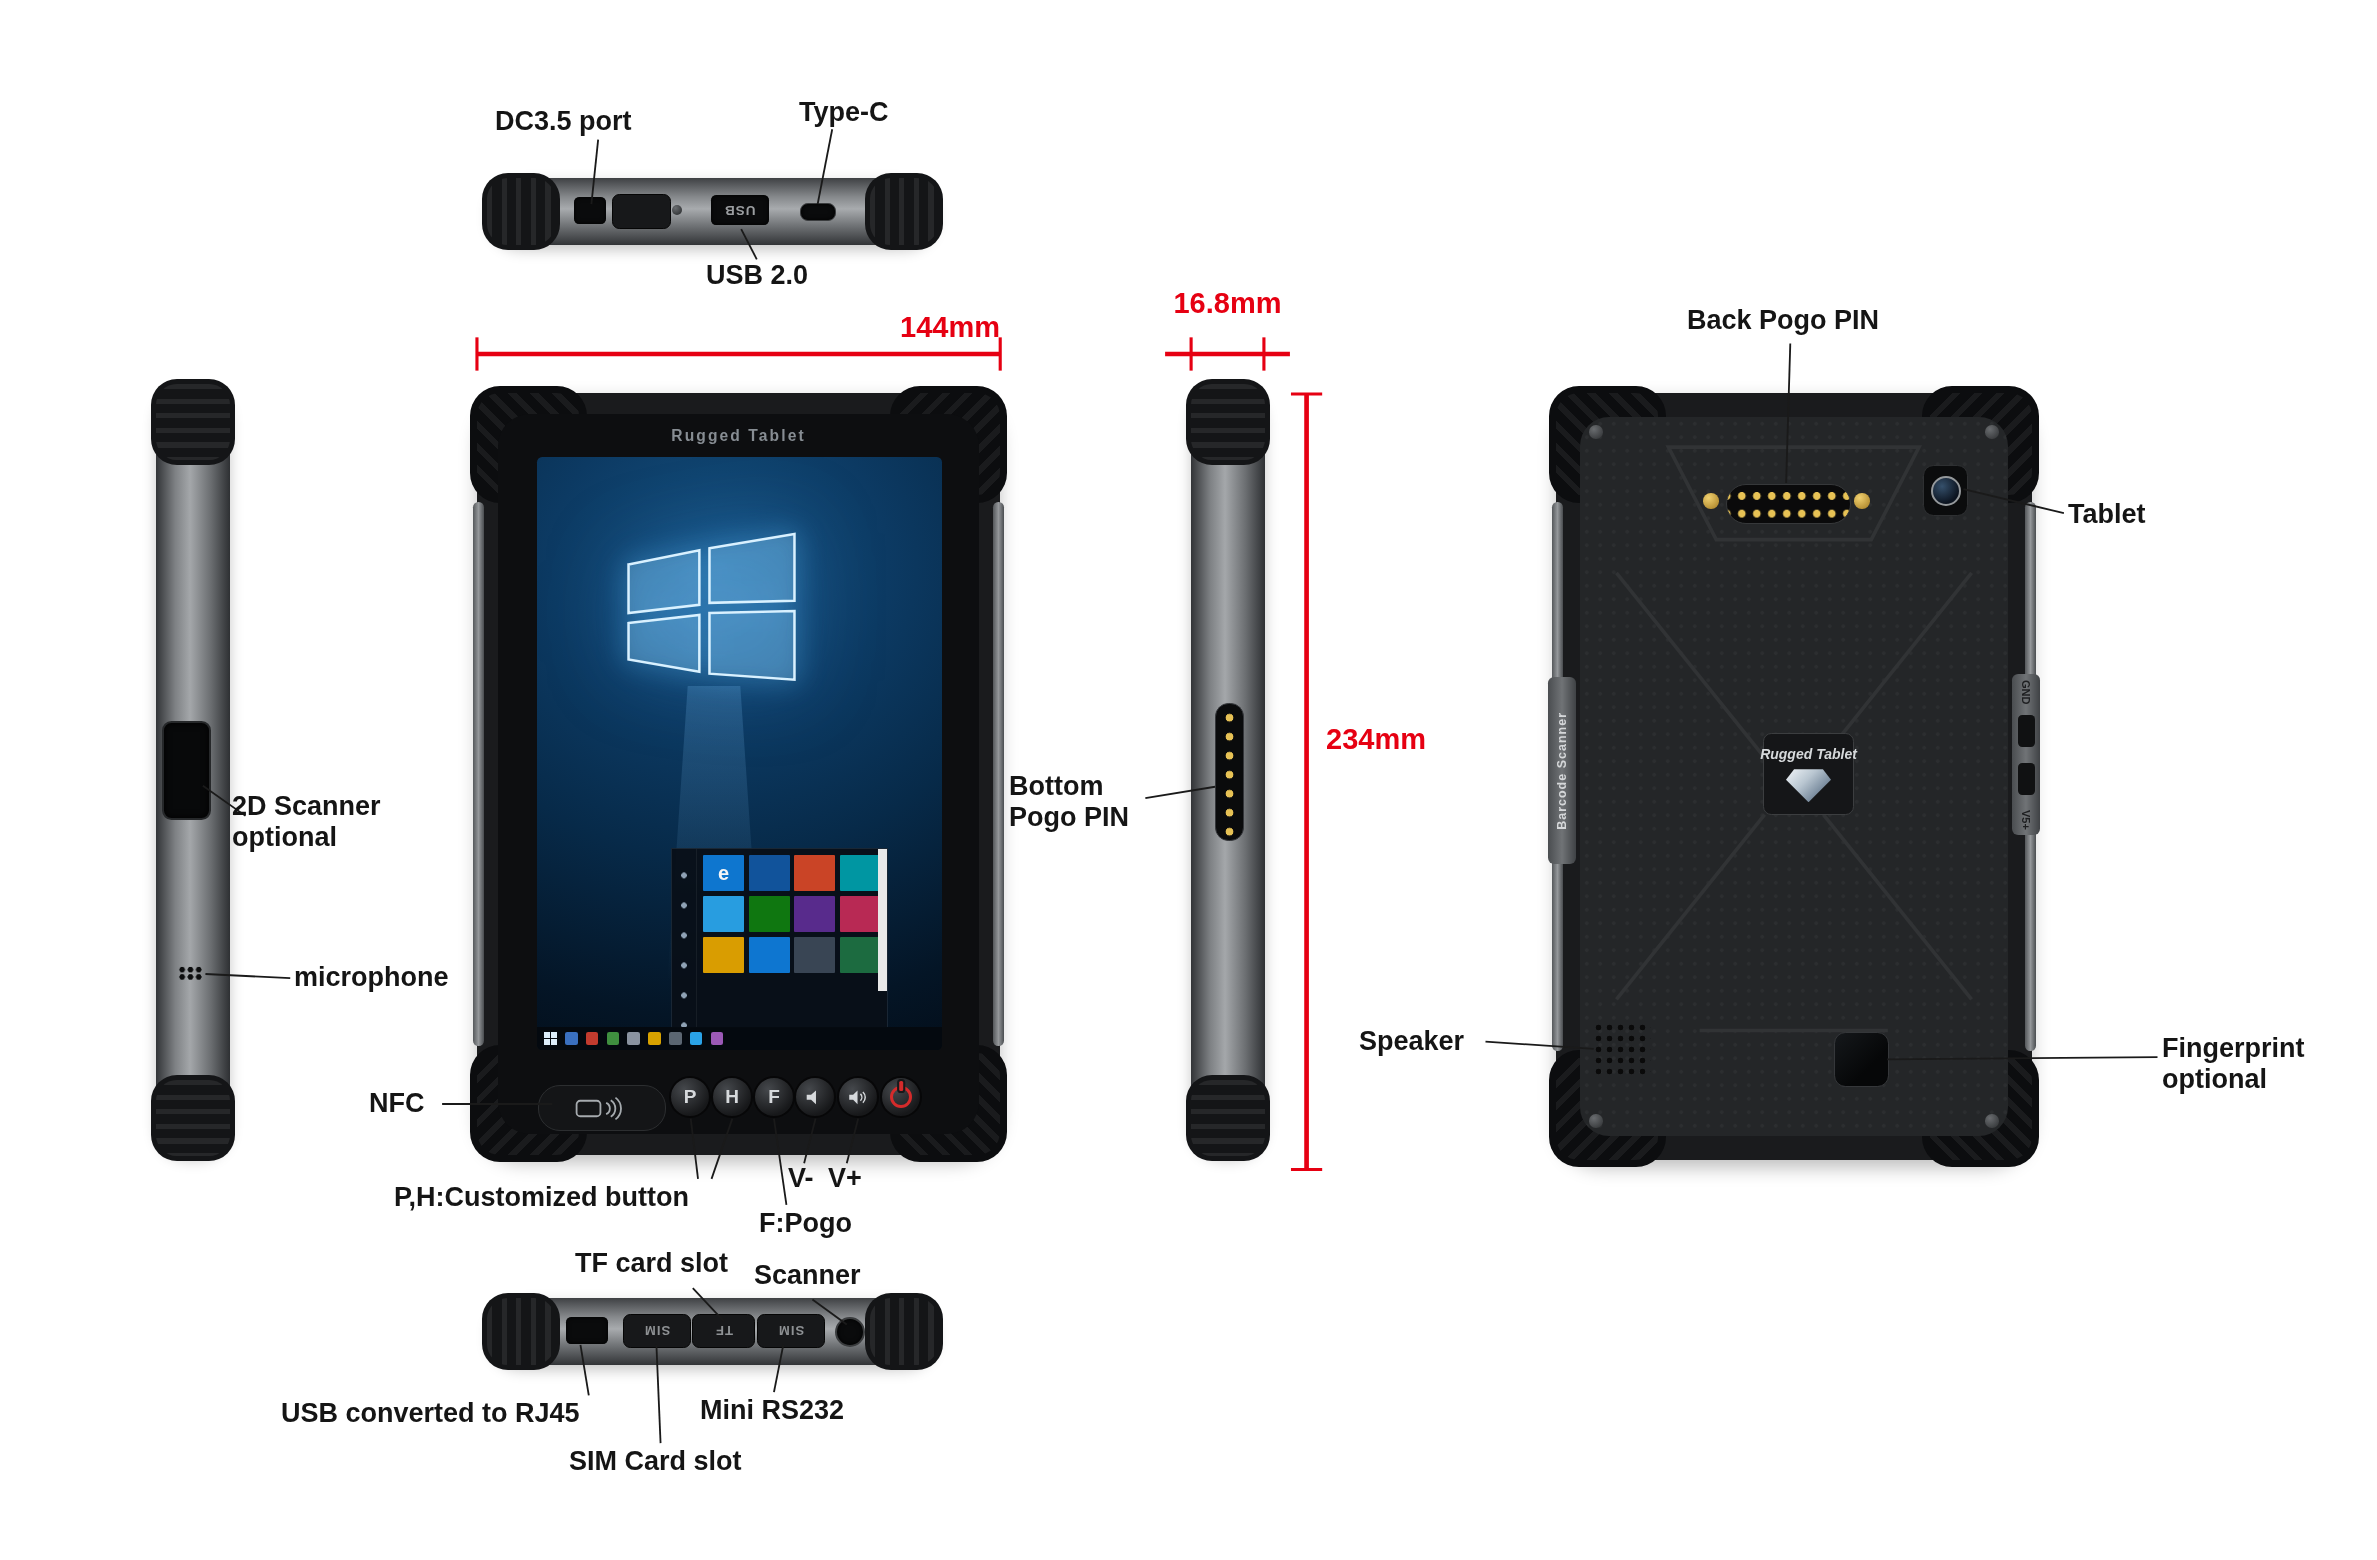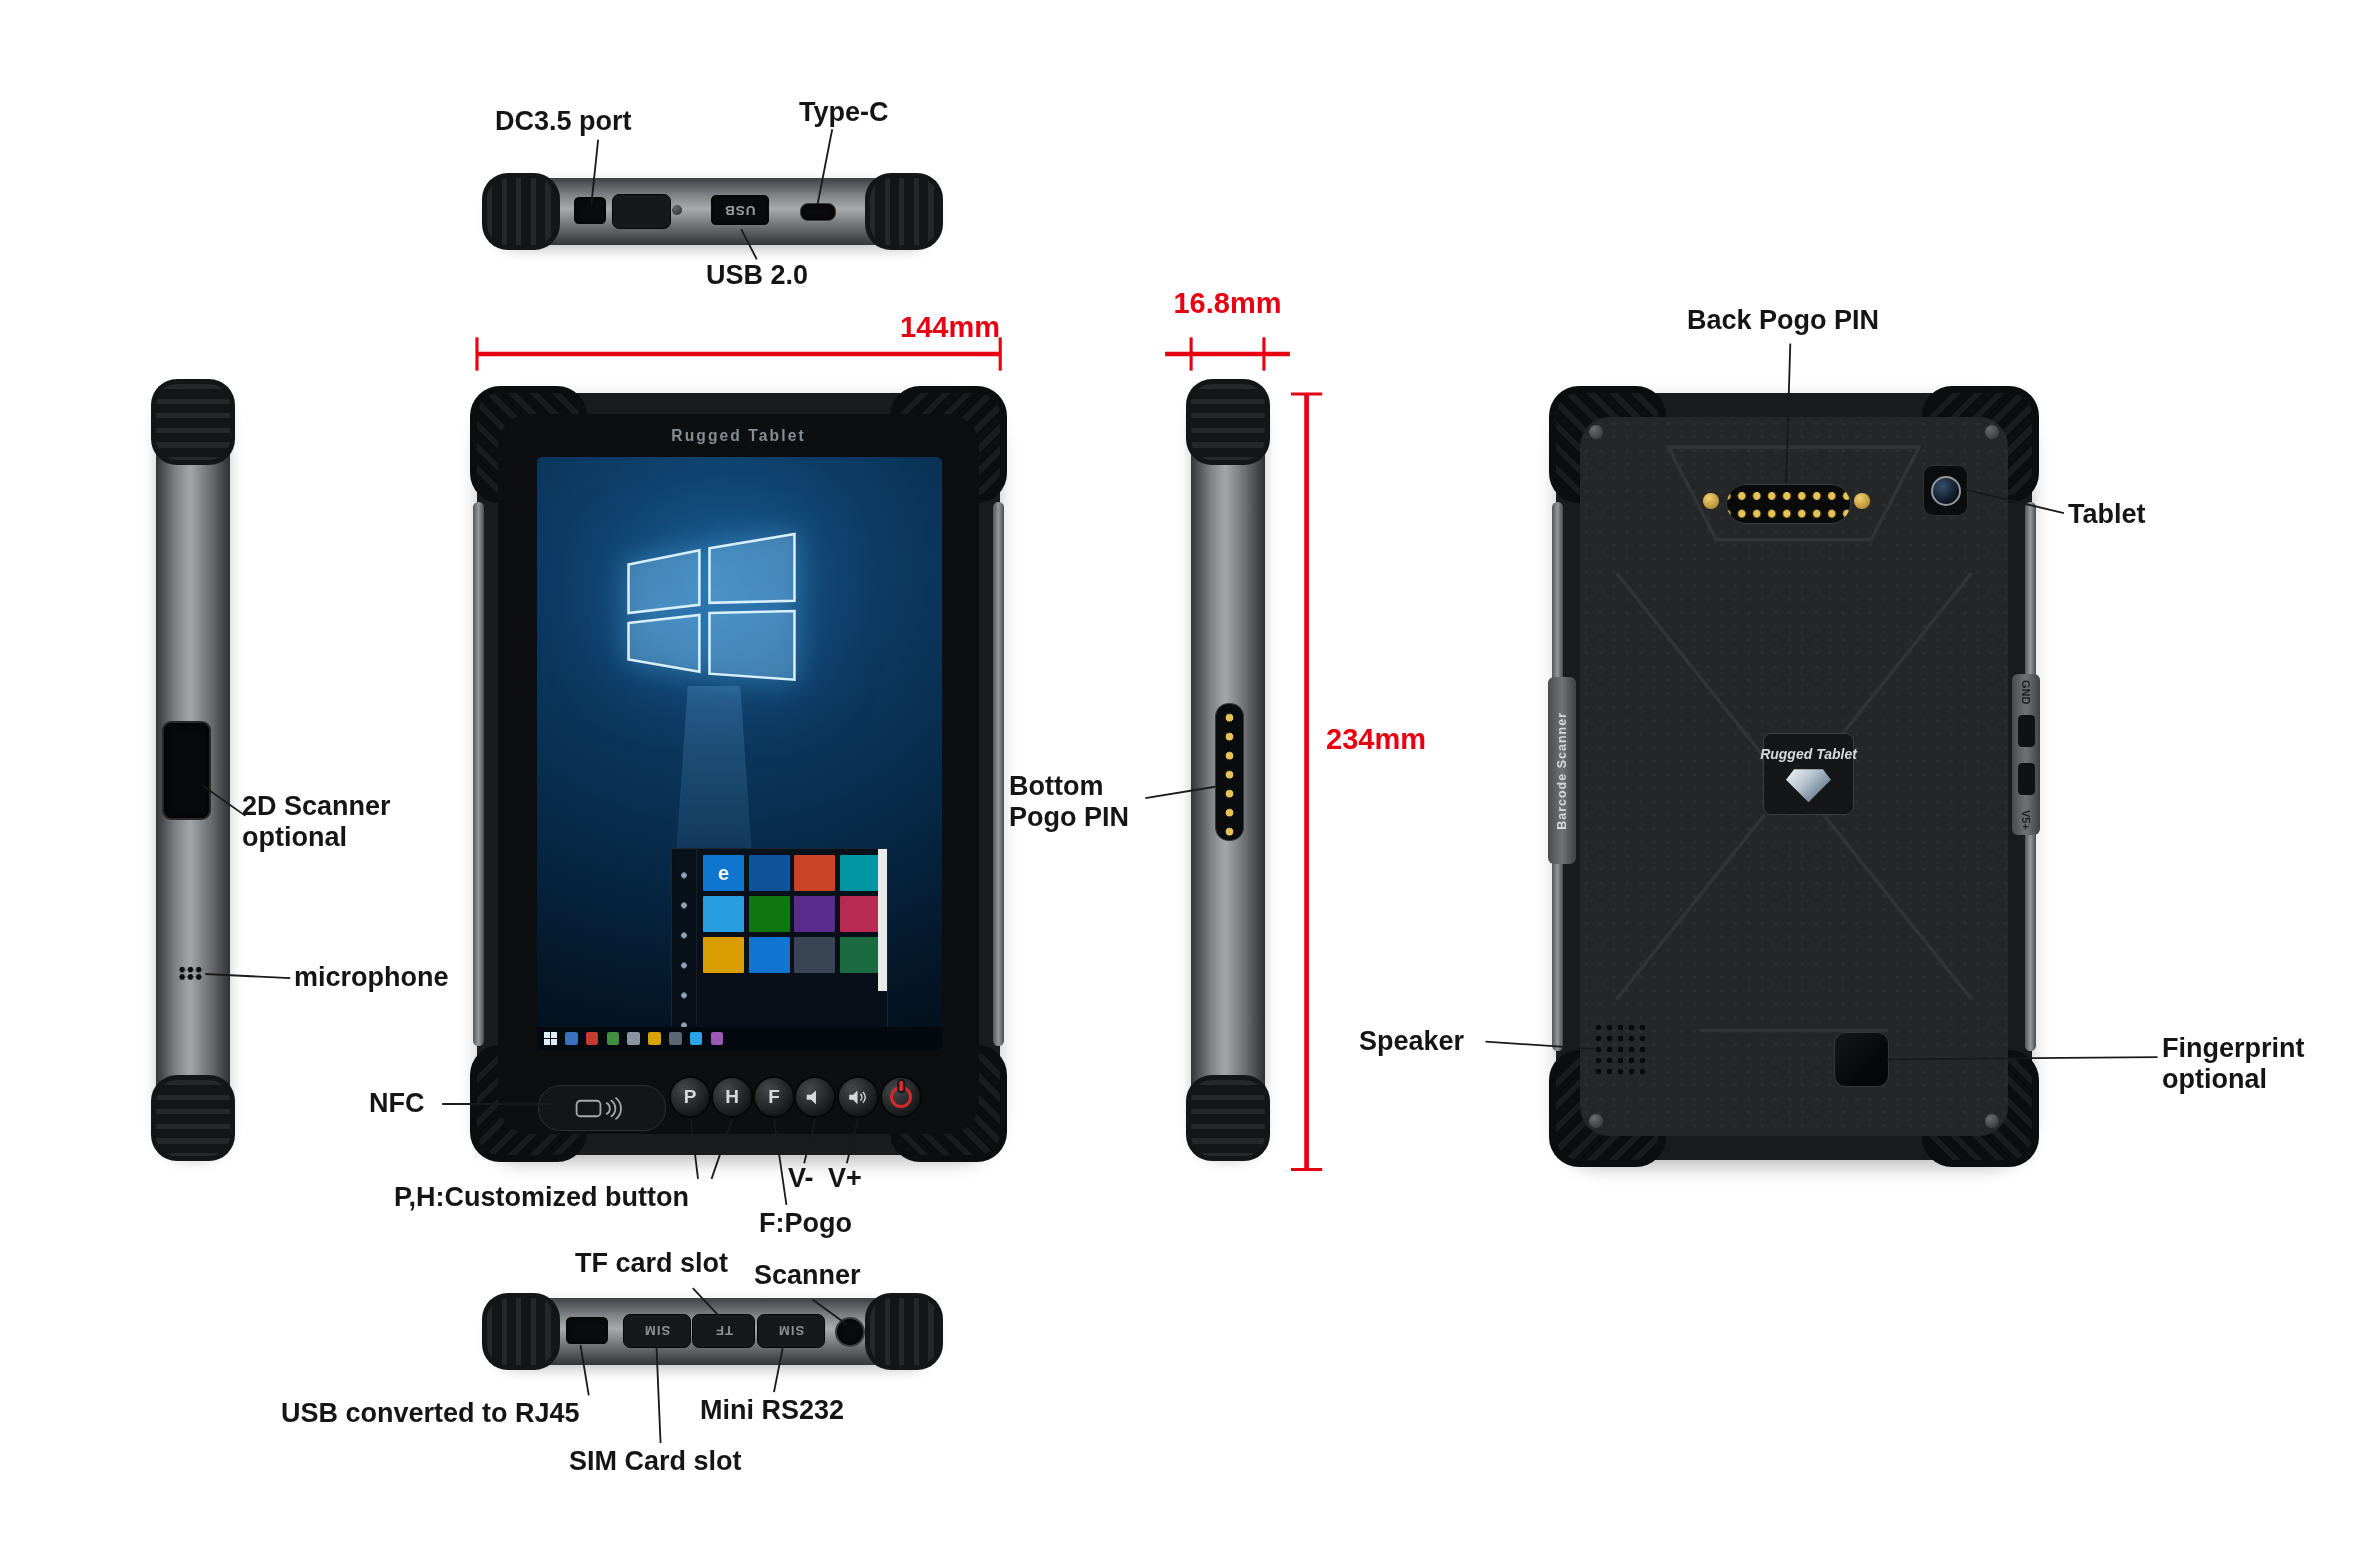--- a/index.html
+++ b/index.html
@@ -159,21 +159,21 @@
   .cs1{top:41px;} .cs2{top:89px;}
 
   
   .leaders{position:absolute;left:0;top:0;pointer-events:none;}
 
   
   #l-dc{left:495px;top:106px;}      #l-typec{left:799px;top:97px;}   #l-usb20{left:706px;top:260px;}
   #l-144{left:477px;top:311px;width:523px;text-align:right;}
   #l-168{left:1165px;top:287px;width:125px;text-align:center;}
   #l-234{left:1326px;top:723px;}
-  #l-scan{left:242px;top:791px;}   #l-mic{left:294px;top:962px;}
+  #l-scan{left:232px;top:791px;}   #l-mic{left:294px;top:962px;}
   #l-nfc{left:369px;top:1088px;}    #l-ph{left:394px;top:1182px;}      #l-fscan{left:759px;top:1208px;}
   #l-vm{left:788px;top:1163px;}    #l-vp{left:828px;top:1163px;}
   #l-tf{left:575px;top:1248px;}    #l-ear{left:754px;top:1260px;}
   #l-rj45{left:281px;top:1398px;}   #l-rs232{left:700px;top:1395px;}  #l-sim{left:569px;top:1446px;}
   #l-bpogo{left:1009px;top:771px;}
   #l-backpogo{left:1687px;top:305px;} #l-cam{left:2068px;top:499px;}
   #l-spk{left:1359px;top:1026px;text-align:right;}   #l-fp{left:2162px;top:1033px;}
 </style>
 </head>
 <body>

